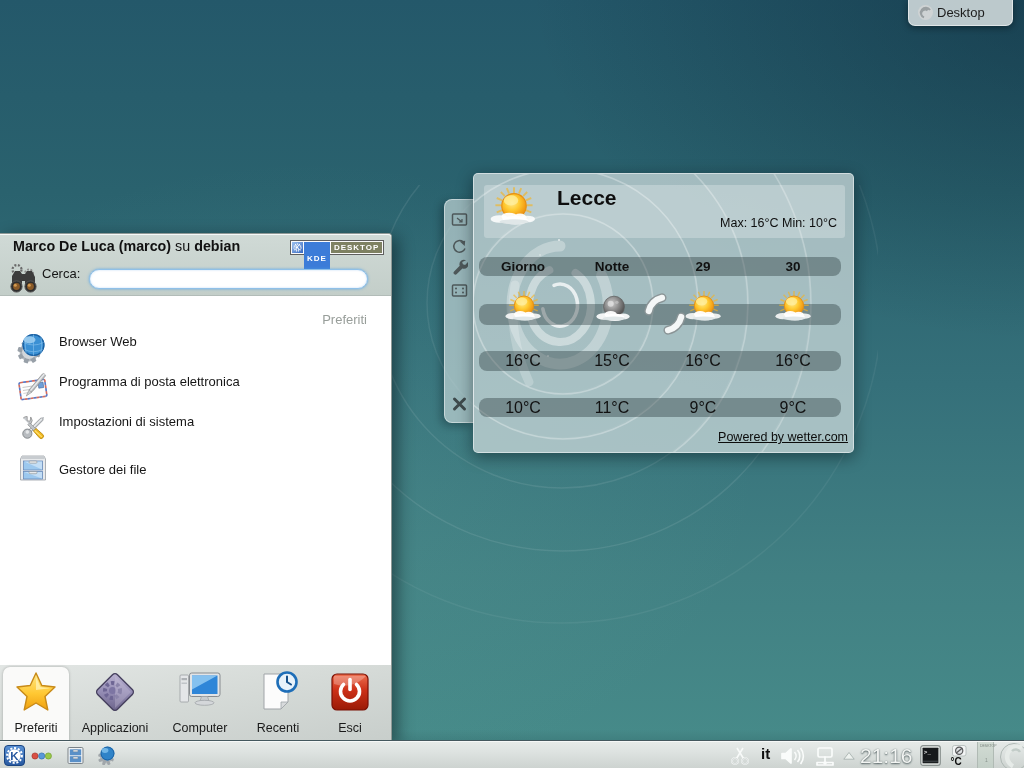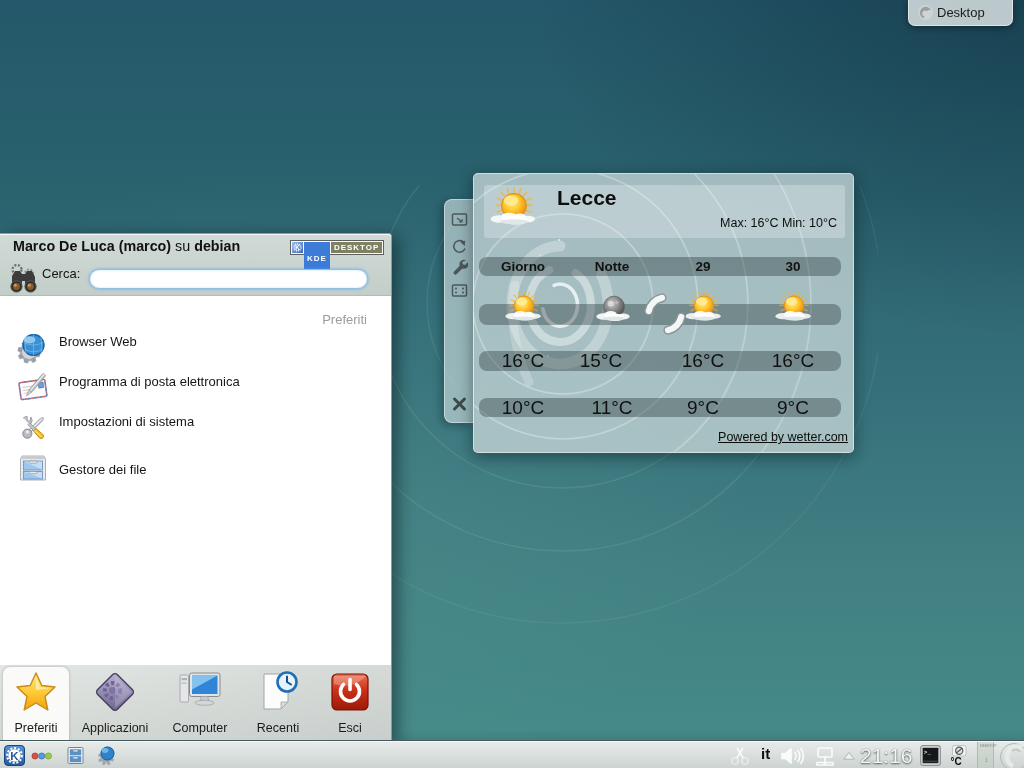--- a/index.html
+++ b/index.html
@@ -27,21 +27,21 @@
   box-shadow:0 4px 16px rgba(0,10,15,0.45);overflow:hidden;}
 #whead{position:absolute;left:10px;top:11px;width:361px;height:53px;
   background:rgba(255,255,255,0.25);border-radius:3px;}
 .wband{position:absolute;left:5px;width:362px;background:rgba(38,53,56,0.38);border-radius:8px;}
 #wb1{top:83px;height:19px;}
 #wb2{top:130px;height:21px;}
 #wb3{top:177px;height:20px;}
 #wb4{top:224px;height:19px;}
 .wcol{position:absolute;top:0;width:90px;text-align:center;color:#111;}
 #weather .hdr{font-weight:bold;font-size:13.5px;line-height:19px;}
-#weather .tmp{font-size:19px;line-height:20px;}
+#weather .tmp{font-size:16px;line-height:20px;}
 #lecce{position:absolute;left:83px;top:12px;font-size:21px;font-weight:bold;color:#0e0e0e;}
 #maxmin{position:absolute;right:16px;top:42px;font-size:12.5px;color:#0e0e0e;}
 #wlink{position:absolute;right:5px;top:256px;font-size:12.5px;color:#0c0c0c;text-decoration:underline;}
 
 #kickoff{left:0;top:233px;width:392px;height:507px;
   box-shadow:6px 4px 16px rgba(0,10,15,0.45);
   border:1px solid #8f9996;border-left:none;border-radius:0 4px 0 0;background:#fff;}
 #khead{position:absolute;left:0;top:0;width:100%;height:62px;
   background:linear-gradient(#d0dad6,#c3cec9);
   border-bottom:1px solid #b2bcb8;border-radius:0 3px 0 0;
@@ -205,21 +205,21 @@
       </svg>
   <svg class="abs" style="left:170px;top:119px" width="42" height="42" viewBox="0 0 42 42">
     <g fill="none" stroke-linecap="round">
       <path d="M 18,4.8 A 17.5,17.5 0 0 0 4.8,18" stroke="#8a9496" stroke-width="9"></path>
       <path d="M 18,4.8 A 17.5,17.5 0 0 0 4.8,18" stroke="#f4f7f7" stroke-width="6.2"></path>
       <path d="M 24,37.2 A 17.5,17.5 0 0 0 37.2,24" stroke="#8a9496" stroke-width="9"></path>
       <path d="M 24,37.2 A 17.5,17.5 0 0 0 37.2,24" stroke="#f4f7f7" stroke-width="6.2"></path>
     </g>
   </svg>
   <div class="wcol tmp" style="left:4px;top:177px;">16°C</div>
-  <div class="wcol tmp" style="left:82px;top:177px;text-align:center;">15°C</div>
+  <div class="wcol tmp" style="left:93px;top:177px;text-align:center;">15°C</div>
   <div class="wcol tmp" style="left:184px;top:177px;">16°C</div>
   <div class="wcol tmp" style="left:274px;top:177px;">16°C</div>
   <div class="wcol tmp" style="left:4px;top:224px;">10°C</div>
   <div class="wcol tmp" style="left:93px;top:224px;text-align:center;">11°C</div>
   <div class="wcol tmp" style="left:184px;top:224px;">9°C</div>
   <div class="wcol tmp" style="left:274px;top:224px;">9°C</div>
   <div id="wlink">Powered by wetter.com</div>
 </div>
 <div id="kickoff" class="abs">
   <div id="khead">

